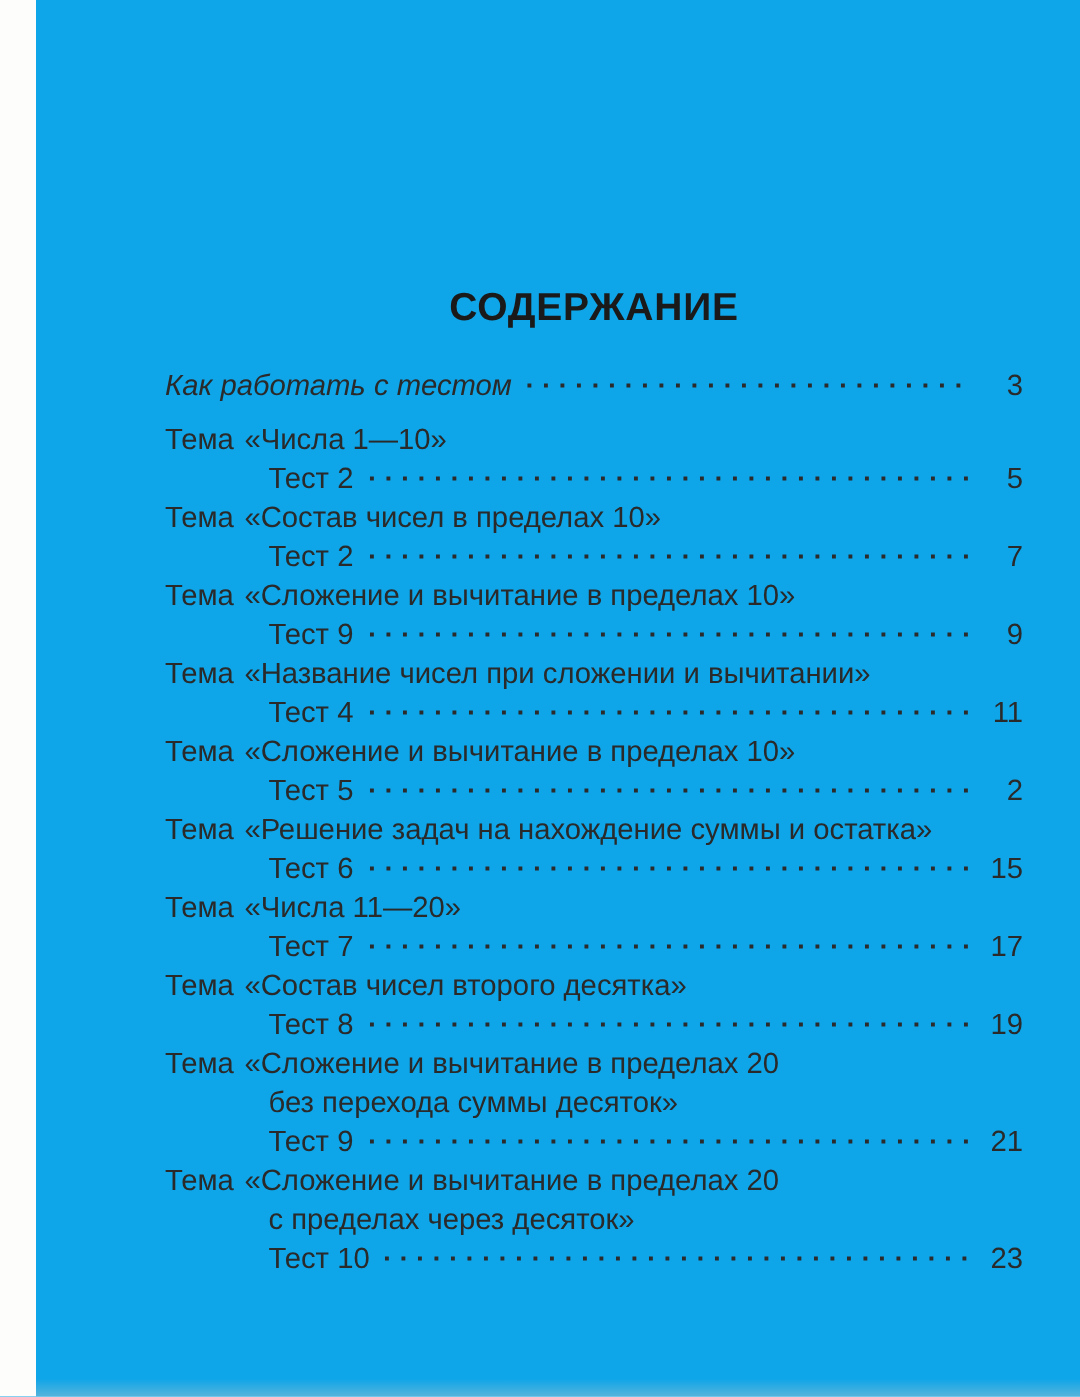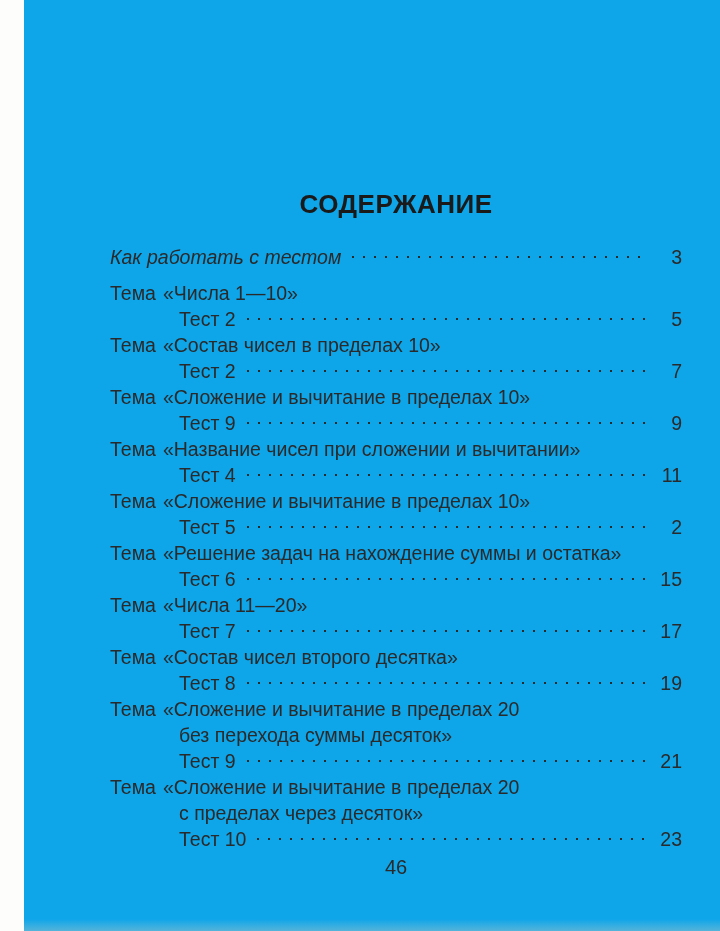--- a/index.html
+++ b/index.html
@@ -175,18 +175,17 @@
             <div class="theme-line cont-line">с пределах через десяток»</div>
             <div class="row test-row">
       <span class="test-label">Тест 10</span>
       <span class="leader"></span>
       <span class="pagenum">23</span>
     </div>
   </div>
 </div>
     </div>
 
-    <div class="folio">46</div>
   </div>
 
   <div class="edge-right"></div>
   <div class="edge-bottom"></div>
 </div>
 
 </body></html>

